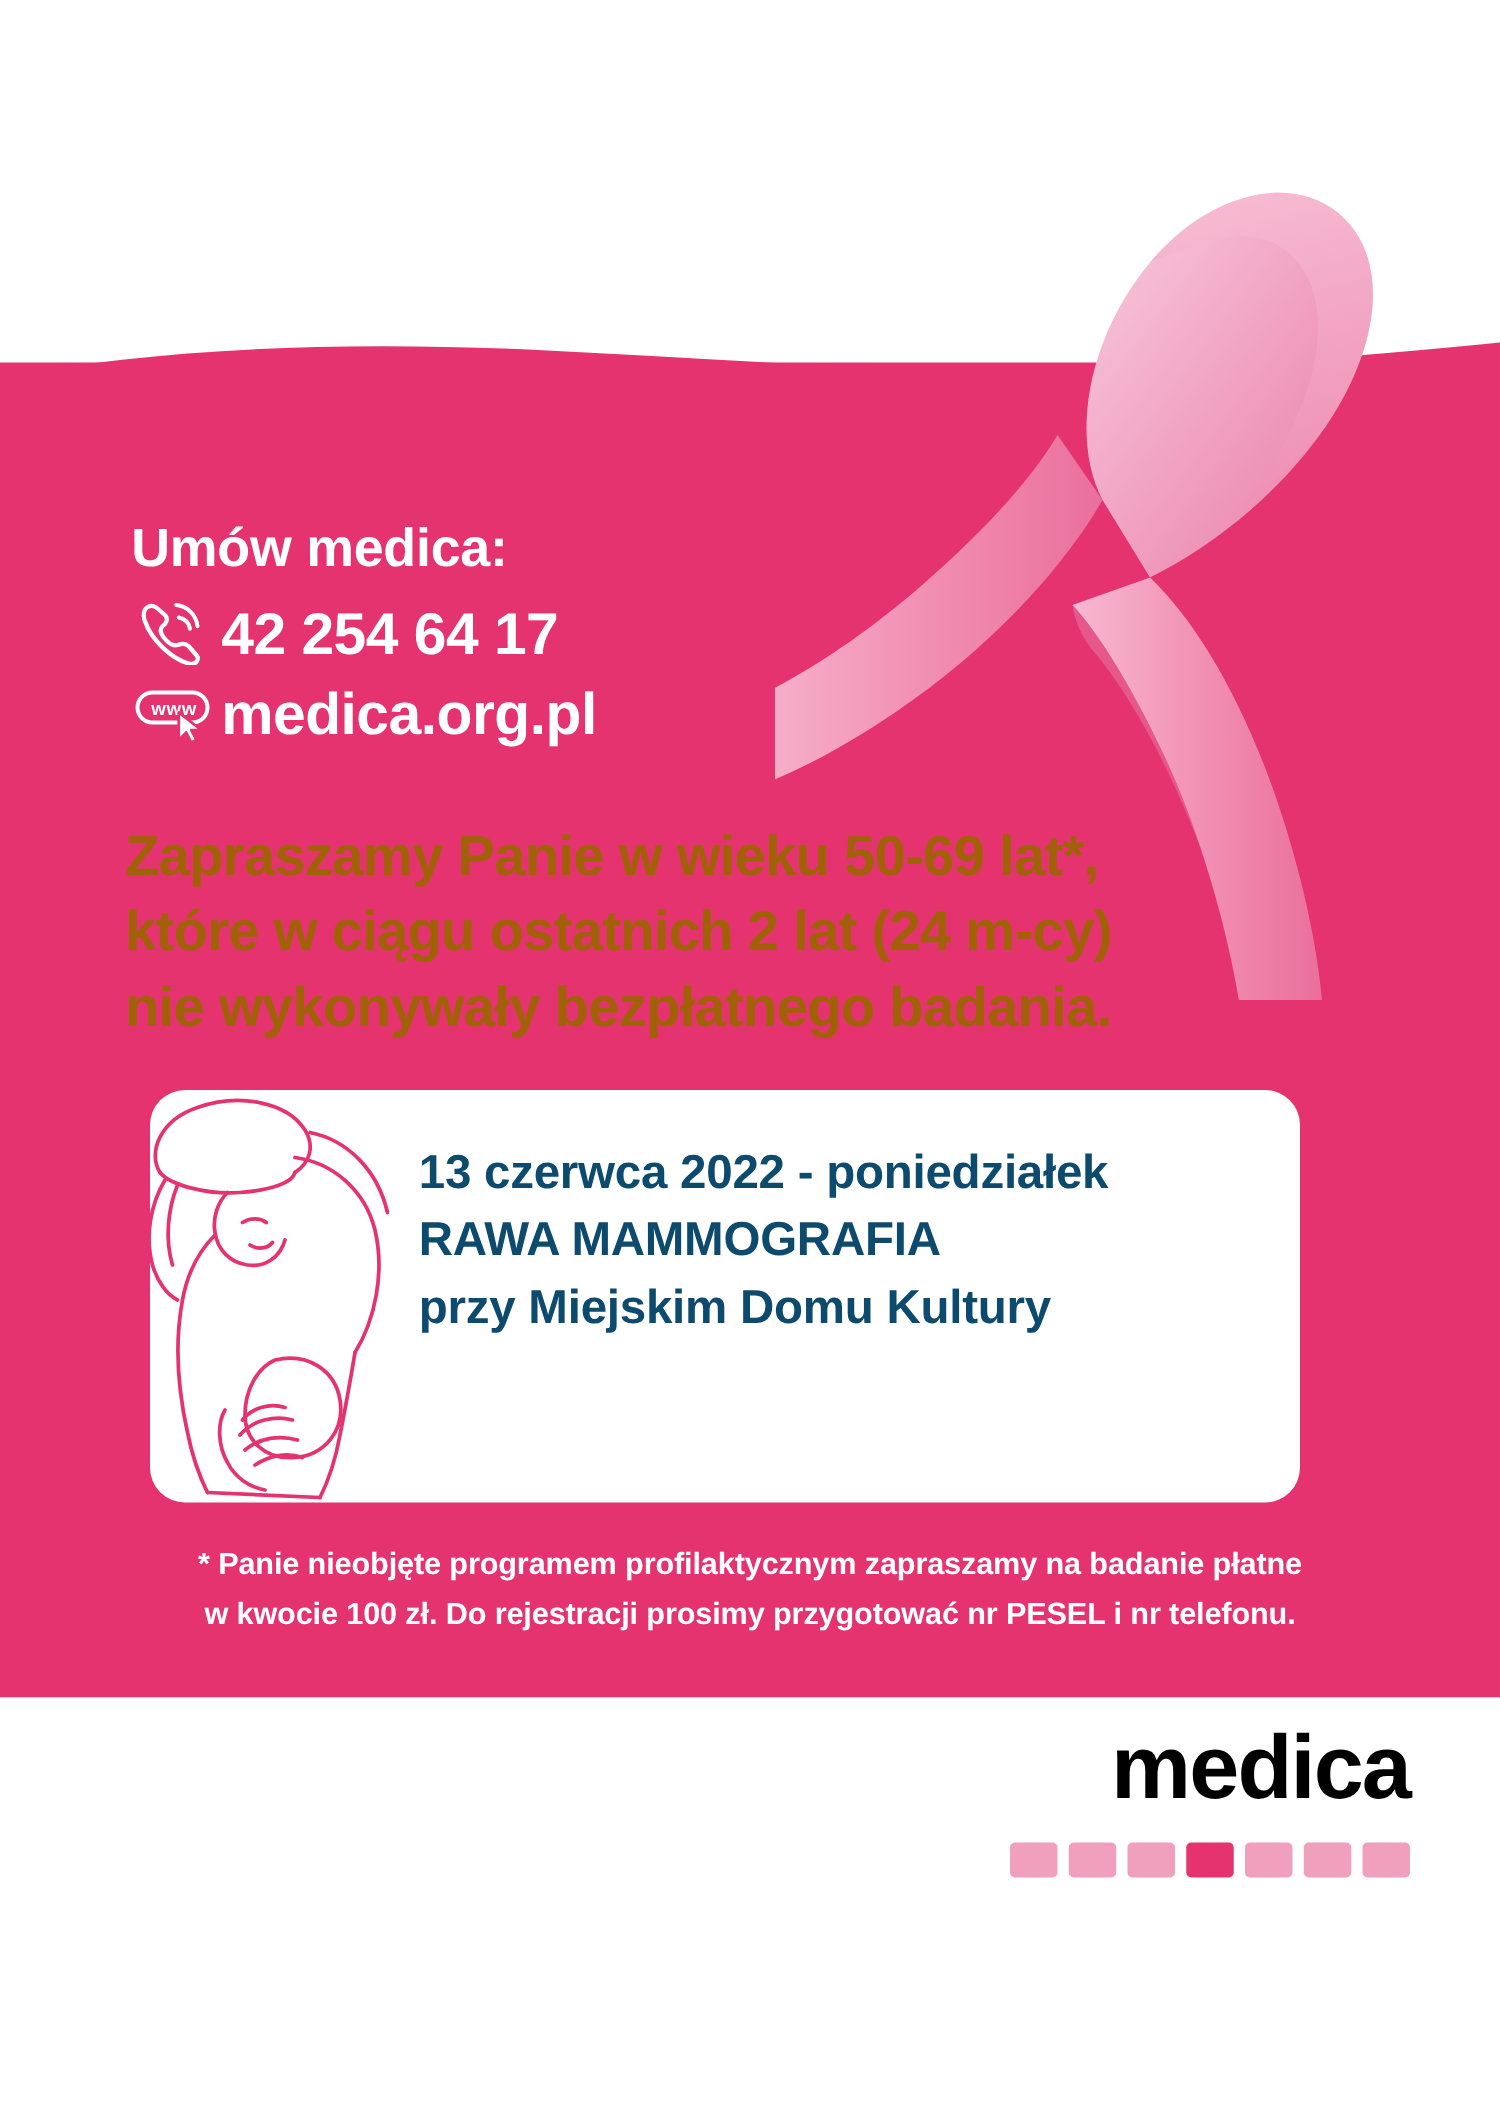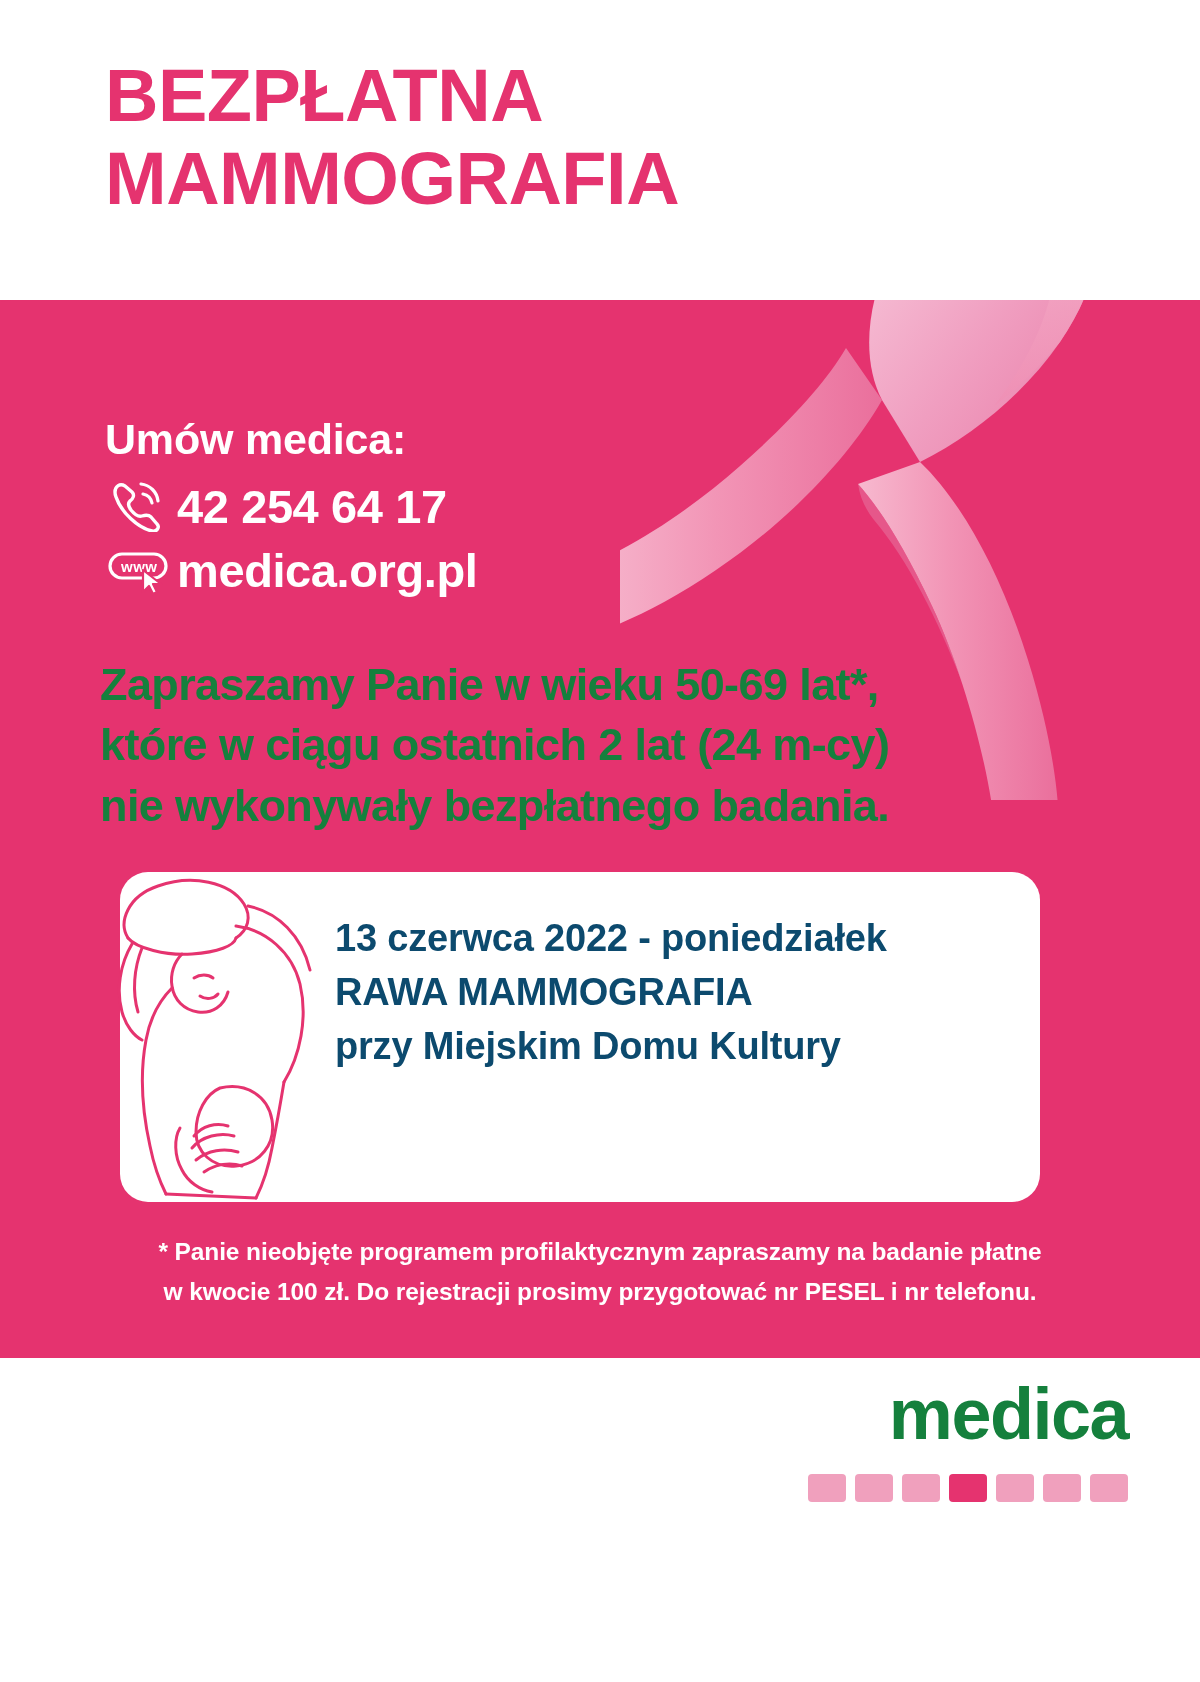--- a/index.html
+++ b/index.html
@@ -104,21 +104,21 @@
     line-height: 1.1;
   }
 
   
   .invite {
     position: absolute;
     left: 100px;
     top: 655px;
     width: 1010px;
     z-index: 6;
-    color: #15803d;
+    color: #a16207;
     font-size: 45px;
     line-height: 1.34;
     font-weight: 700;
     letter-spacing: -0.6px;
     white-space: pre-line;
   }
 
   
   .event-card {
     position: absolute;
@@ -176,21 +176,21 @@
     background: #ffffff;
     z-index: 5;
   }
   .logo-wrap {
     position: absolute;
     right: 72px;
     top: 20px;
     text-align: right;
   }
   .logo-text {
-    color: #15803d;
+    color: #000000;
     font-size: 72px;
     font-weight: 700;
     letter-spacing: -1.5px;
     line-height: 1;
   }
   .logo-squares {
     display: flex;
     gap: 9px;
     margin-top: 24px;
     justify-content: flex-end;
@@ -242,24 +242,20 @@
     <path d="M262,300 C230,356 170,420 96,470 C40,508 -6,528 -40,538 L-40,468
              C10,450 70,410 120,366 C170,322 206,282 226,248 L262,300 Z" fill="url(#rib1)"></path>
 
     <path d="M300,362 C340,400 380,470 408,560 C428,624 436,676 438,706 L372,706
              C364,652 342,570 312,506 C284,446 258,406 238,384 L300,362 Z" fill="url(#rib1)"></path>
 
     <path d="M238,384 C258,406 284,446 312,506 C324,532 334,558 342,582
              C318,520 288,460 254,420 C246,410 240,398 238,384 Z" fill="#e87ba6" opacity="0.5"></path>
   </svg>
 
-  <div class="header">
-    <div class="title">BEZPŁATNA
-MAMMOGRAFIA</div>
-  </div>
 
   <div class="contact">
     <div class="contact-heading">Umów medica:</div>
 
     <div class="contact-row">
       <span class="contact-icon">
         <svg width="64" height="54" viewBox="0 0 64 54">
           <path d="M10,14 C10,8 15,5 20,8 L27,14 C30,17 28,21 25,23 C23,25 23,28 26,32
                    C30,37 34,39 37,38 C40,37 43,36 46,39 L52,46 C55,49 52,54 47,53
                    C33,50 16,34 11,19 C10,17 10,15 10,14 Z" fill="none" stroke="#ffffff" stroke-width="3.4" stroke-linejoin="round"></path>

